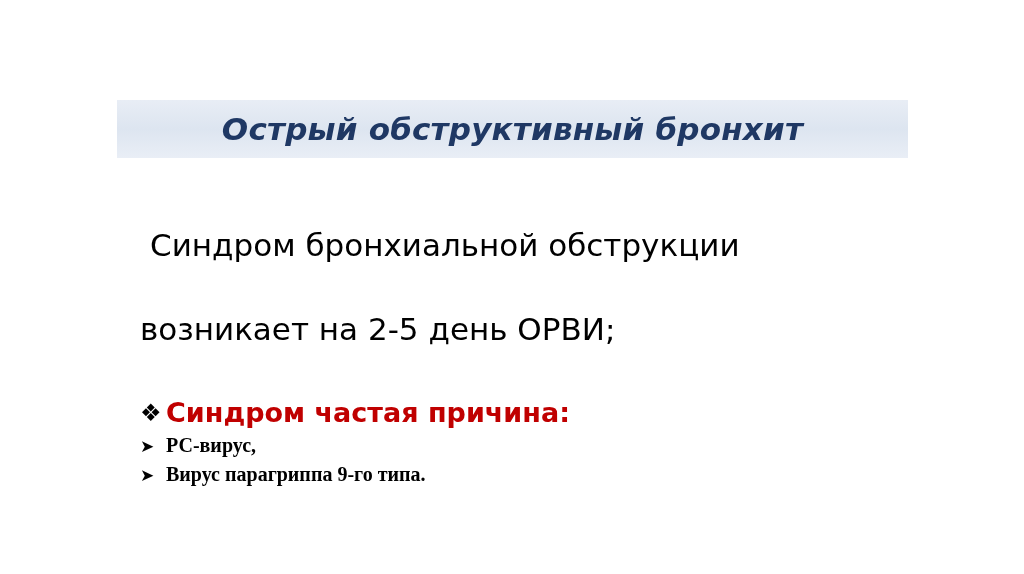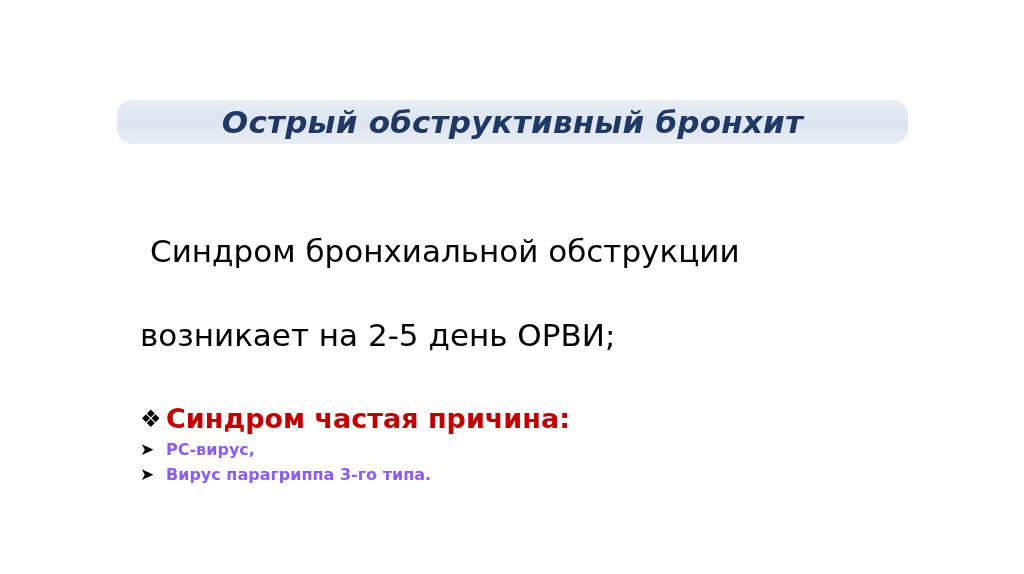--- a/index.html
+++ b/index.html
@@ -20,42 +20,41 @@
     height: 574px;
     background: #ffffff;
   }
 
   
   .title-banner {
     position: absolute;
     left: 117px;
     top: 100px;
     width: 791px;
-    height: 44px;
+    height: 58px;
     background: linear-gradient(to bottom, #e8edf5 0%, #dde5f0 50%, #e9eef6 100%);
     display: flex;
     align-items: center;
     justify-content: center;
-    border-radius: 15px;
   }
   .title-text {
     font-family: "DejaVu Sans", "Liberation Sans", sans-serif;
     font-size: 31px;
     font-weight: bold;
     font-style: italic;
     color: #1f3864;
     letter-spacing: 0.2px;
     white-space: nowrap;
   }
 
   
   .body-block {
     position: absolute;
     left: 140px;
-    top: 188px;
+    top: 182px;
     width: 800px;
   }
 
   .lead {
     font-family: "DejaVu Sans", "Liberation Sans", sans-serif;
     font-size: 31px;
     line-height: 42px;
     color: #000000;
     margin: 0 0 4px 0;
     white-space: pre-line;
@@ -92,25 +91,26 @@
   }
   .arrow-bullet {
     width: 26px;
     flex: none;
     font-size: 17px;
     line-height: 1.2;
     color: #000000;
     text-align: left;
   }
   .sub-text {
-    font-size: 16px;
+    font-size: 20px;
     font-weight: bold;
-    color: #8b5cf6;
+    color: #000000;
     line-height: 1.2;
     white-space: nowrap;
+    font-family: Liberation Serif, serif;
   }
 </style>
 </head>
 <body>
 
 <div class="slide">
 
   <div class="title-banner">
     <div class="title-text">Острый обструктивный бронхит</div>
   </div>
@@ -127,17 +127,17 @@
       <span class="cause-text">Синдром частая причина:</span>
     </div>
 
     <div class="sub-item">
       <span class="arrow-bullet">➤</span>
       <span class="sub-text">РС-вирус,</span>
     </div>
 
     <div class="sub-item">
       <span class="arrow-bullet">➤</span>
-      <span class="sub-text">Вирус парагриппа 3-го типа.</span>
+      <span class="sub-text">Вирус парагриппа 9-го типа.</span>
     </div>
 
   </div>
 </div>
 
 </body></html>

